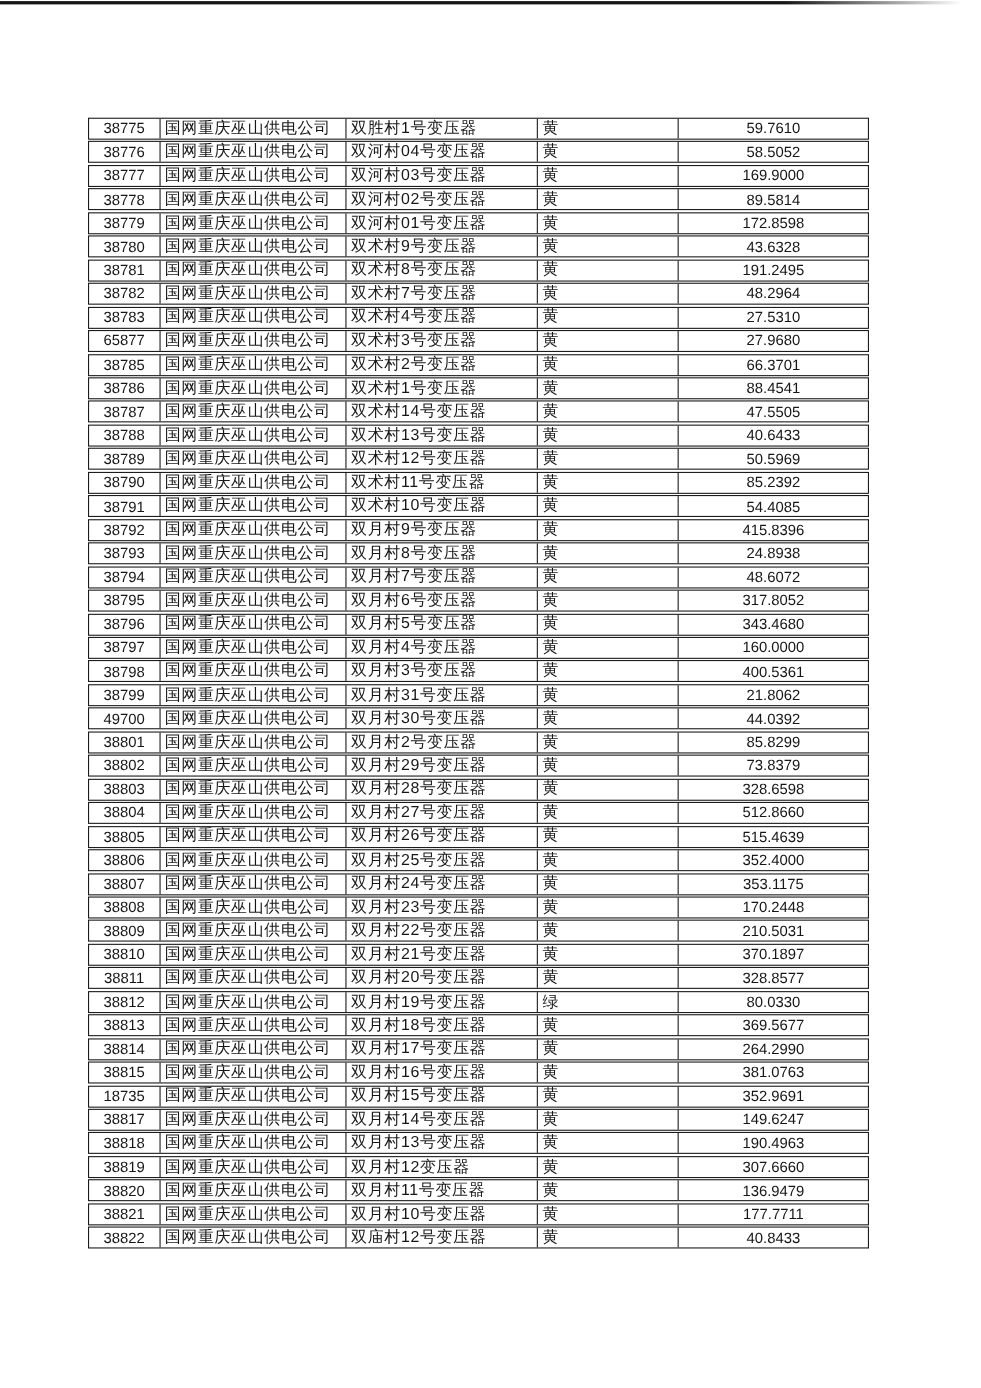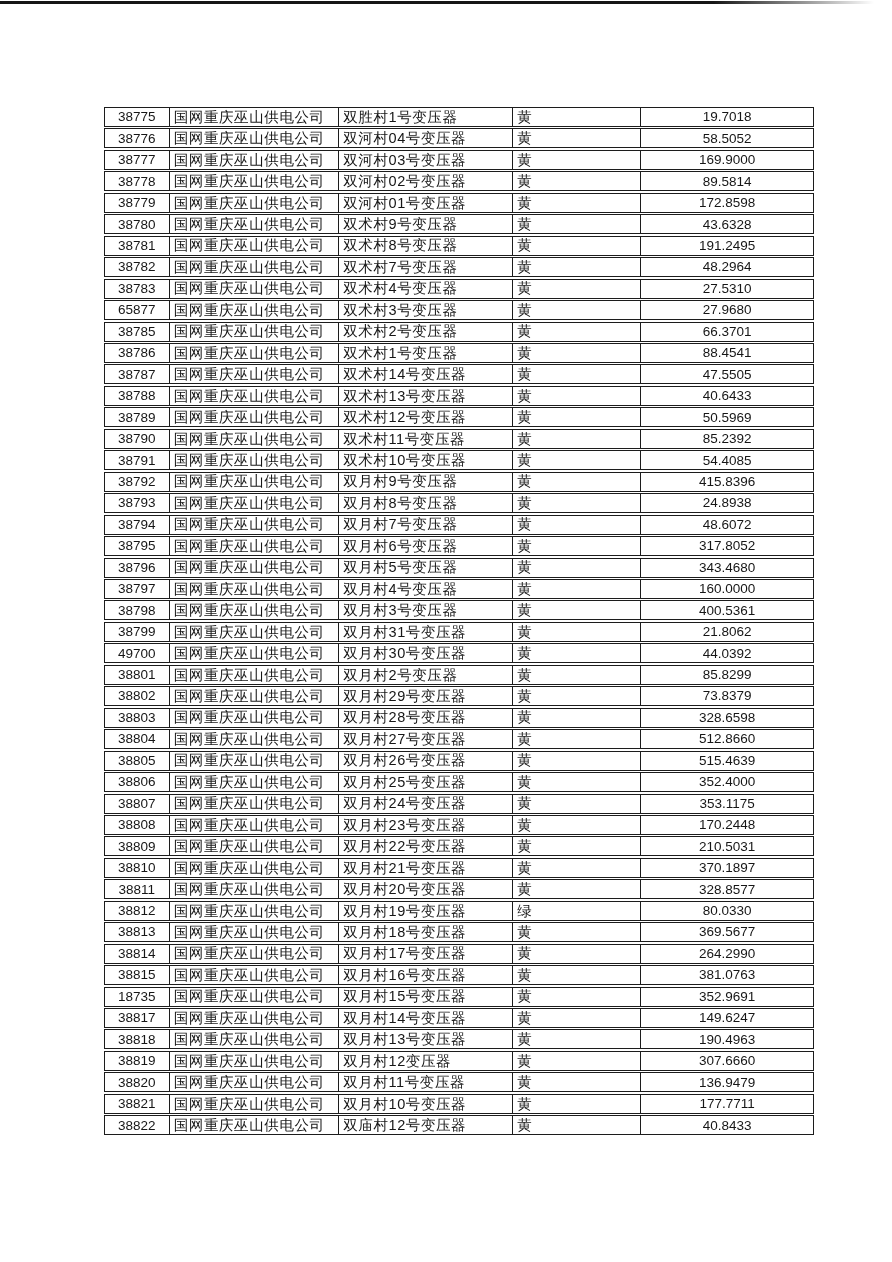--- a/index.html
+++ b/index.html
@@ -27,21 +27,20 @@
       #161616 0%, #161616 80%,
       rgba(22,22,22,0.35) 92%,
       rgba(22,22,22,0) 98%);
   }
 
   .data-table {
     position: absolute;
     left: 80px;
     top: 107px;
     width: 710px;
-    margin-left: 24px;
   }
 
   .t-row {
     display: grid;
     grid-template-columns: 64.7px 169.5px 174px 128px 1fr;
     width: 710px;
     height: 20px;
     border: 1.8px solid #1c1c1c;
     margin-bottom: 1.46px;
     background: #ffffff;
@@ -74,21 +73,21 @@
 <body>
 
 <div class="page">
   <div class="top-bar"></div>
   <div class="data-table" id="table-root">
       <div class="t-row">
     <div class="cell c-id sep">38775</div>
     <div class="cell c-company sep">国网重庆巫山供电公司</div>
     <div class="cell c-name sep">双胜村1号变压器</div>
     <div class="cell c-status sep">黄</div>
-    <div class="cell c-value">19.7018</div>
+    <div class="cell c-value">59.7610</div>
   </div>
       <div class="t-row">
     <div class="cell c-id sep">38776</div>
     <div class="cell c-company sep">国网重庆巫山供电公司</div>
     <div class="cell c-name sep">双河村04号变压器</div>
     <div class="cell c-status sep">黄</div>
     <div class="cell c-value">58.5052</div>
   </div>
       <div class="t-row">
     <div class="cell c-id sep">38777</div>

